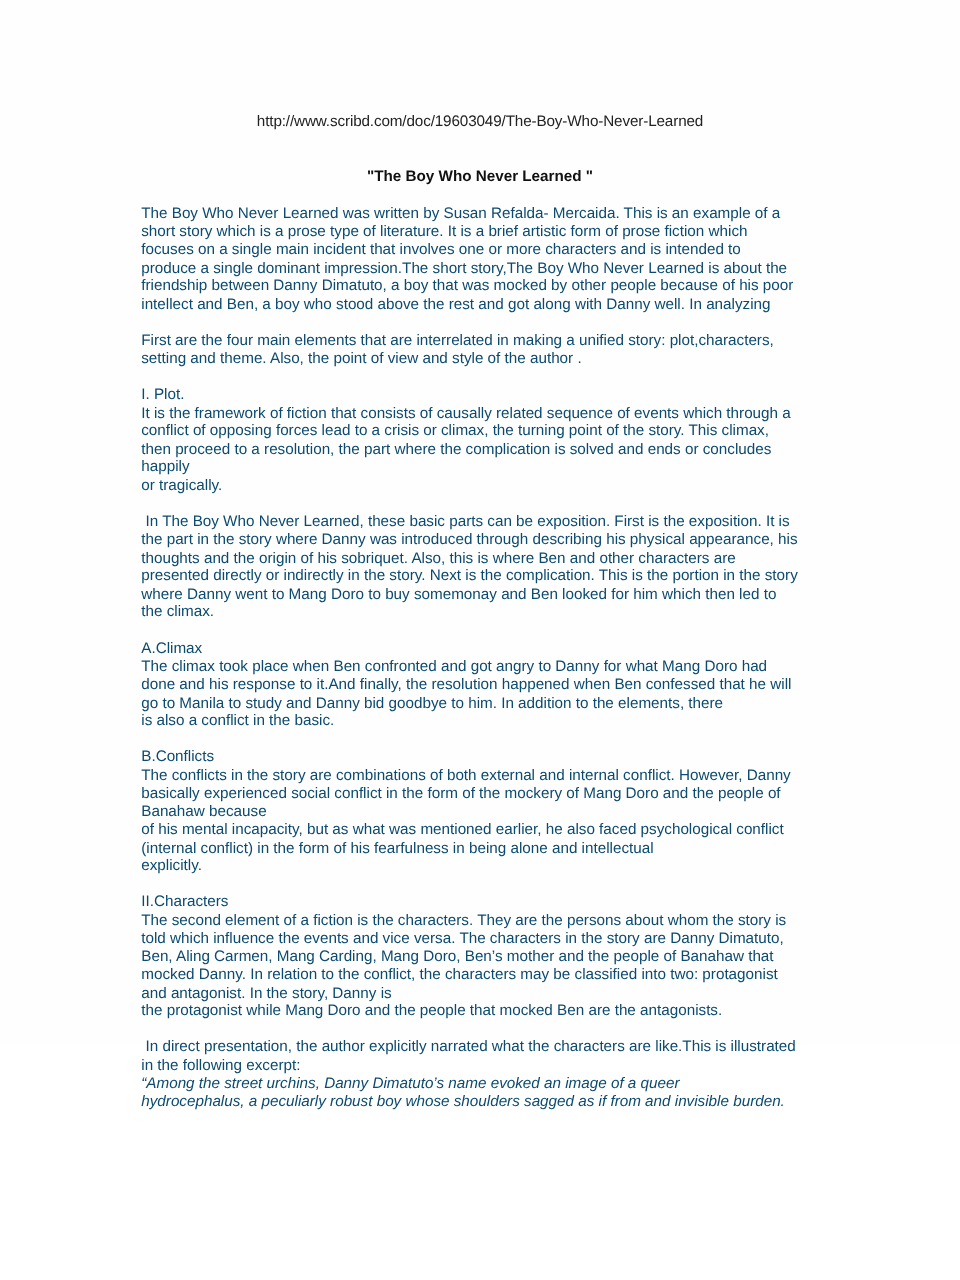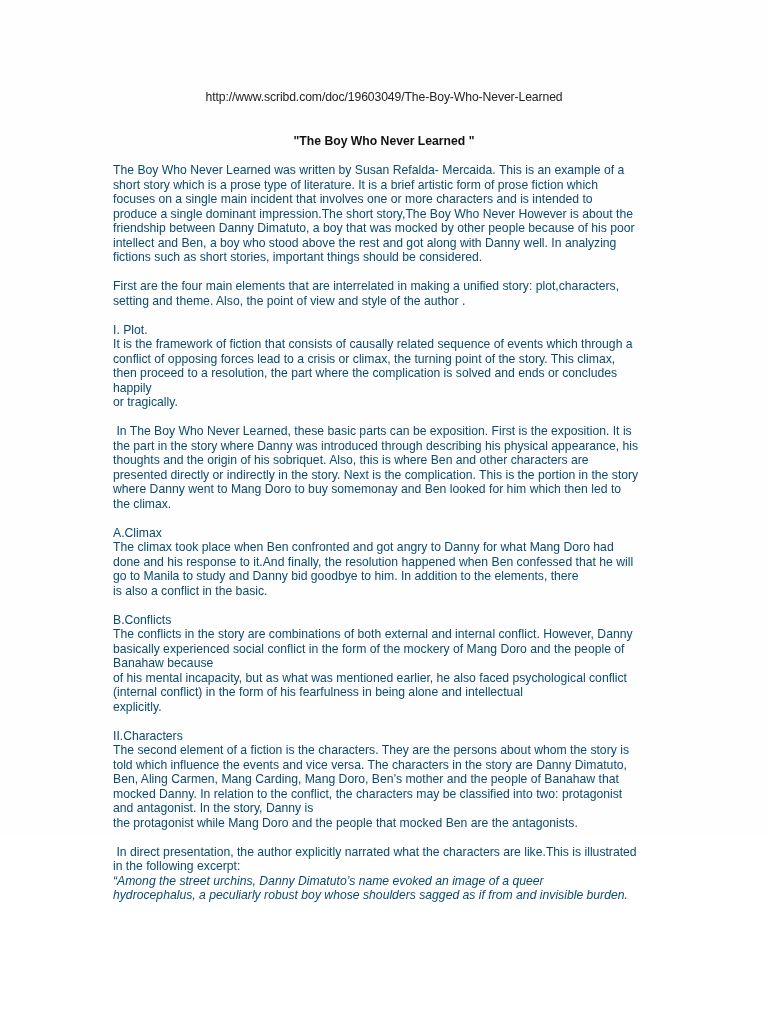--- a/index.html
+++ b/index.html
@@ -21,24 +21,23 @@
 <div class="page">
   <div class="url">http://www.scribd.com/doc/19603049/The-Boy-Who-Never-Learned</div>
   <div class="title">"The Boy Who Never Learned "</div>
 
   <div class="body">
 
     <div>
       <div class="line">The Boy Who Never Learned was written by Susan Refalda- Mercaida. This is an example of a</div>
       <div class="line">short story which is a prose type of literature. It is a brief artistic form of prose fiction which</div>
       <div class="line">focuses on a single main incident that involves one or more characters and is intended to</div>
-      <div class="line">produce a single dominant impression.The short story,The Boy Who Never However is about the</div>
+      <div class="line">produce a single dominant impression.The short story,The Boy Who Never Learned is about the</div>
       <div class="line">friendship between Danny Dimatuto, a boy that was mocked by other people because of his poor</div>
       <div class="line">intellect and Ben, a boy who stood above the rest and got along with Danny well. In analyzing</div>
-      <div class="line">fictions such as short stories, important things should be considered.</div>
     </div>
     <div class="gap"></div>
 
     <div>
       <div class="line">First are the four main elements that are interrelated in making a unified story: plot,characters,</div>
       <div class="line">setting and theme. Also, the point of view and style of the author .</div>
     </div>
     <div class="gap"></div>
 
     <div>

